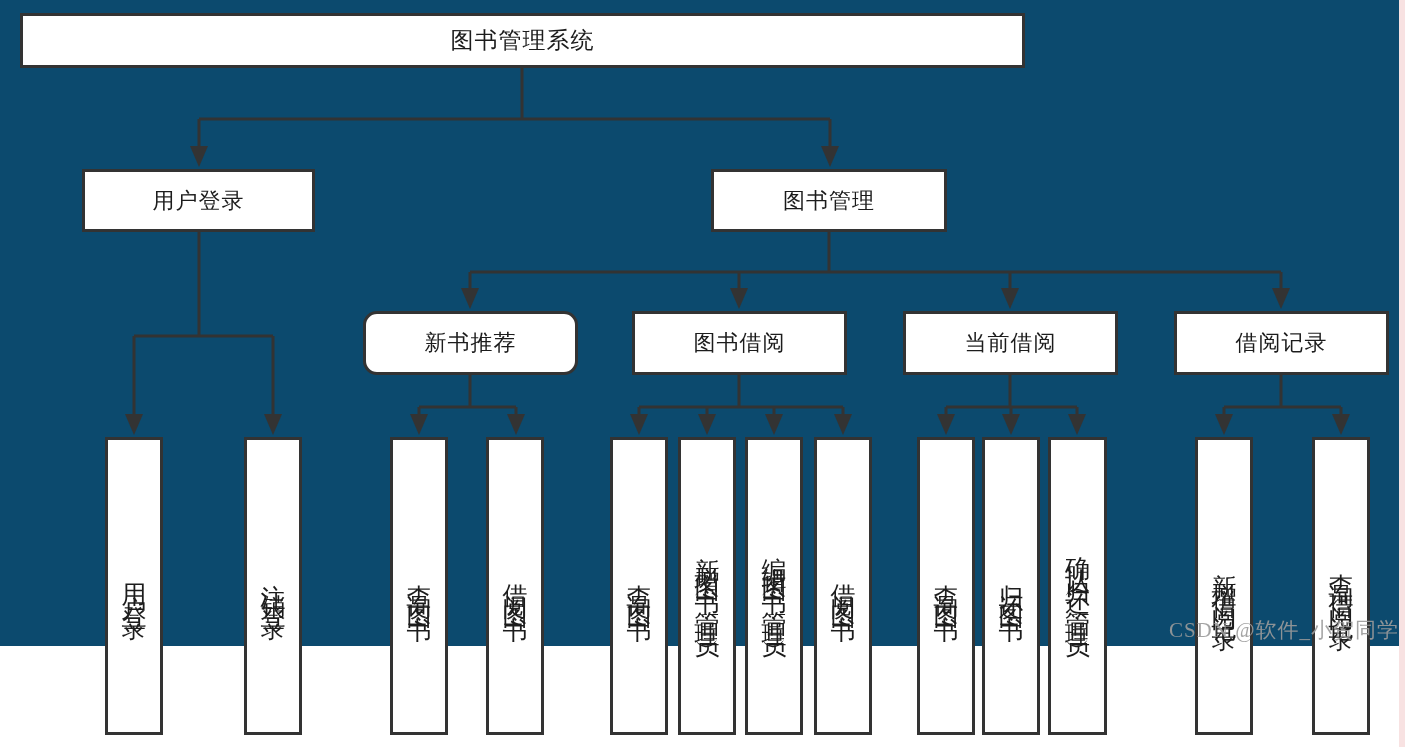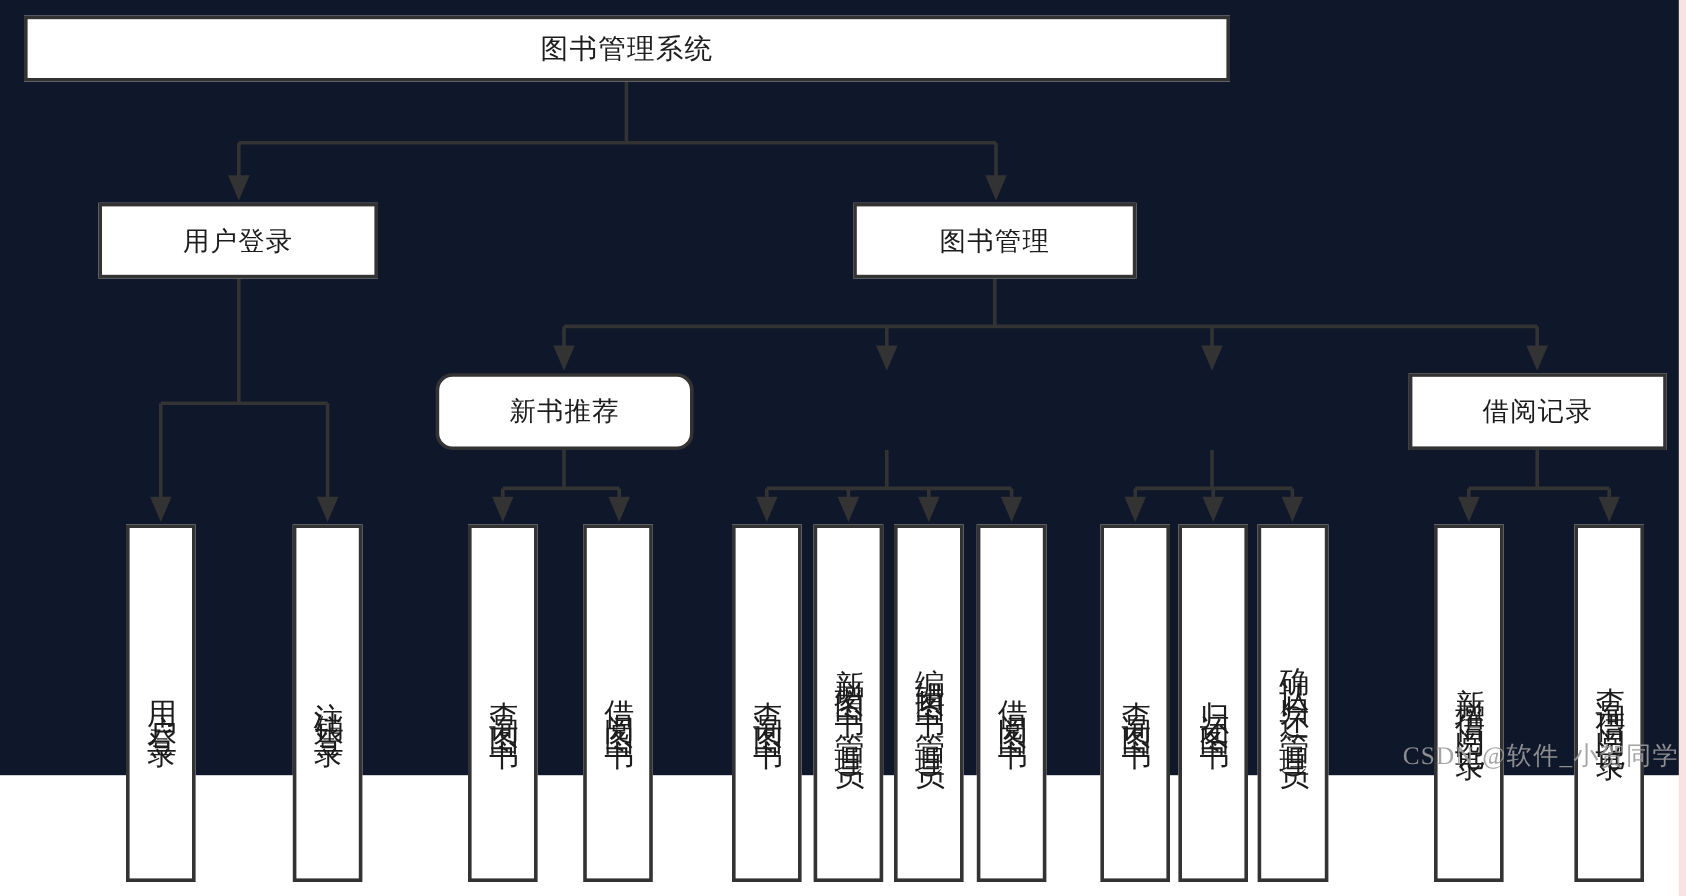--- a/index.html
+++ b/index.html
@@ -4,21 +4,21 @@
 <style>
   :root{
     --line:#333333;
     --text:#1c1c1c;
     --watermark:#9b9b9b;
     --edge_strip:#f8e2e2;
   }
   html,body{margin:0;padding:0;background:#ffffff;}
   body{width:1405px;height:747px;overflow:hidden;
        font-family:"Liberation Sans", sans-serif;}
-  .canvas{position:relative;width:1405px;height:646px;background:#0f172a;}
+  .canvas{position:relative;width:1405px;height:646px;background:#0c4a6e;}
   svg.connectors{position:absolute;left:0;top:0;z-index:1;}
   .box{
     position:absolute;z-index:2;box-sizing:border-box;
     border:3px solid var(--line);background:#fff;color:var(--text);
     display:flex;align-items:center;justify-content:center;
     font-size:22px;letter-spacing:1px;white-space:nowrap;
   }
   .root{left:20px;top:13px;width:1005px;height:55px;font-size:23px;}
   .p-user-login{left:82px;top:169px;width:233px;height:63px;}
   .p-book-mgmt{left:711px;top:169px;width:236px;height:63px;}
@@ -94,20 +94,22 @@
       <polygon points="1332,414 1350,414 1341,435"></polygon>
     </g>
   </svg>
 
   <div class="box root">图书管理系统</div>
 
   <div class="box p-user-login">用户登录</div>
   <div class="box p-book-mgmt">图书管理</div>
 
   <div class="box l3 p-new-rec">新书推荐</div>
+  <div class="box l3 p-book-borrow">图书借阅</div>
+  <div class="box l3 p-current">当前借阅</div>
   <div class="box l3 p-records">借阅记录</div>
 
   <div class="box leaf x1">
     <span class="vtext">用户登录</span>
   </div>
   <div class="box leaf x2">
     <span class="vtext">注销登录</span>
   </div>
 
   <div class="box leaf x3">

